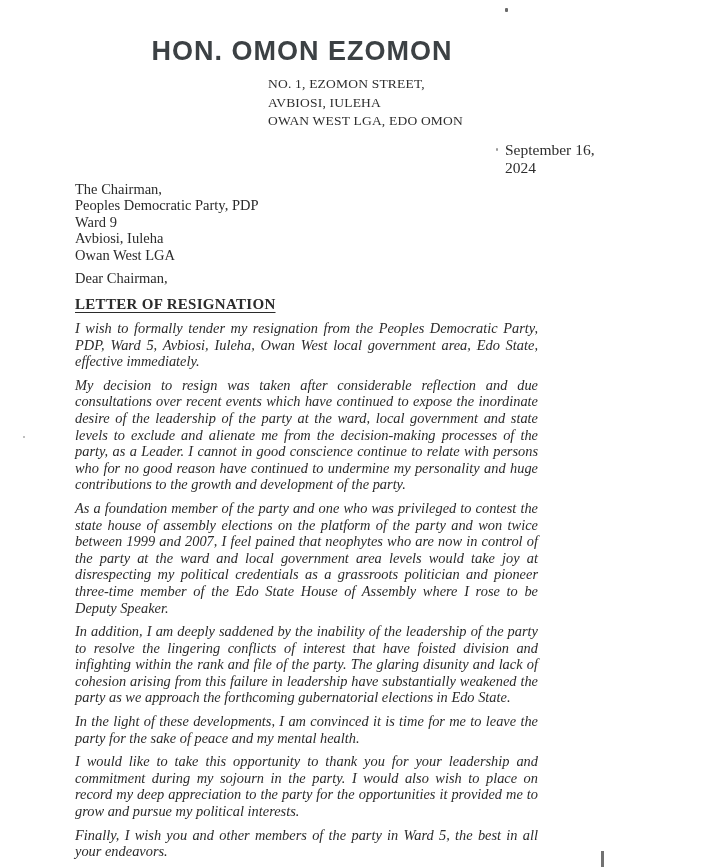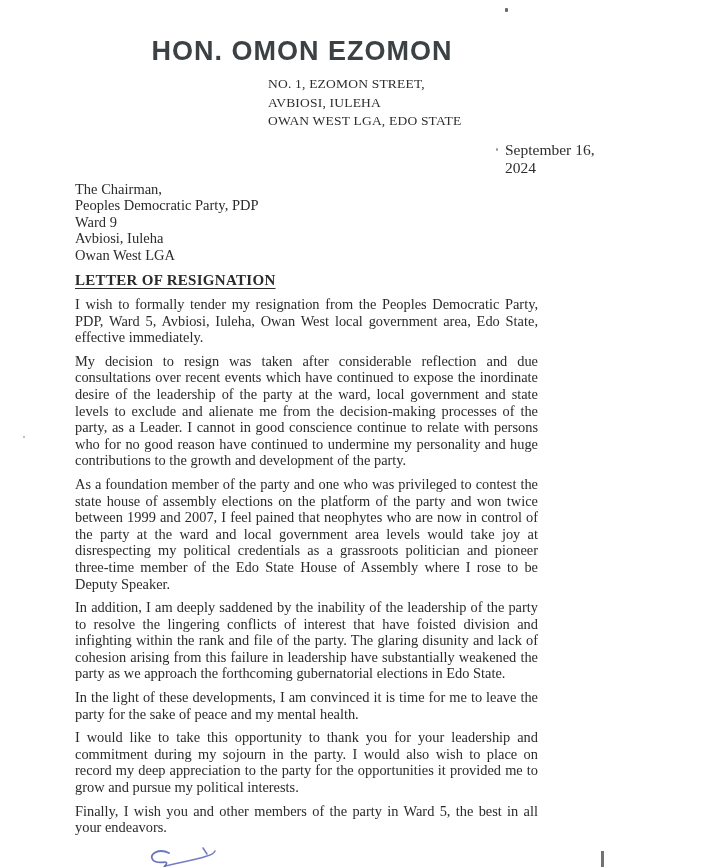--- a/index.html
+++ b/index.html
@@ -68,20 +68,21 @@
   }
   .body-text {
     margin: 0 66px 0 75px;
   }
   .body-text p {
     margin: 7px 0 0 0;
     font-size: 14.4px;
     line-height: 16.6px;
     text-align: justify;
     color: #2b2b2b;
+    font-style: italic;
   }
   .closing {
     margin: 9px 0 0 75px;
     font-size: 14.5px;
   }
   .signature-block {
     position: relative;
     margin: 6px 0 0 75px;
     height: 62px;
   }
@@ -123,33 +124,34 @@
 </head>
 <body>
 
 <div class="page">
 
   <h1 class="letterhead-name">HON. OMON EZOMON</h1>
 
   <div class="sender-address">
     <div>NO. 1, EZOMON STREET,</div>
     <div>AVBIOSI, IULEHA</div>
-    <div>OWAN WEST LGA, EDO STATE</div>
+    <div>OWAN WEST LGA, EDO OMON</div>
   </div>
 
   <div class="letter-date">September 16, 2024</div>
 
   <div class="recipient">
     <div>The Chairman,</div>
     <div>Peoples Democratic Party, PDP</div>
     <div>Ward 9</div>
     <div>Avbiosi, Iuleha</div>
     <div>Owan West LGA</div>
   </div>
 
+  <div class="salutation">Dear Chairman,</div>
 
   <div style="margin-left:0;">
     <span class="subject" style="margin-left:75px;">LETTER OF RESIGNATION</span>
   </div>
 
   <div class="body-text">
     <p>I wish to formally tender my resignation from the Peoples Democratic Party, PDP, Ward 5, Avbiosi, Iuleha, Owan West local government area, Edo State, effective immediately.</p>
     <p>My decision to resign was taken after considerable reflection and due consultations over recent events which have continued to expose the inordinate desire of the leadership of the party at the ward, local government and state levels to exclude and alienate me from the decision-making processes of the party, as a Leader. I cannot in good conscience continue to relate with persons who for no good reason have continued to undermine my personality and huge contributions to the growth and development of the party.</p>
     <p>As a foundation member of the party and one who was privileged to contest the state house of assembly elections on the platform of the party and won twice between 1999 and 2007, I feel pained that neophytes who are now in control of the party at the ward and local government area levels would take joy at disrespecting my political credentials as a grassroots politician and pioneer three-time member of the Edo State House of Assembly where I rose to be Deputy Speaker.</p>
     <p>In addition, I am deeply saddened by the inability of the leadership of the party to resolve the lingering conflicts of interest that have foisted division and infighting within the rank and file of the party. The glaring disunity and lack of cohesion arising from this failure in leadership have substantially weakened the party as we approach the forthcoming gubernatorial elections in Edo State.</p>

